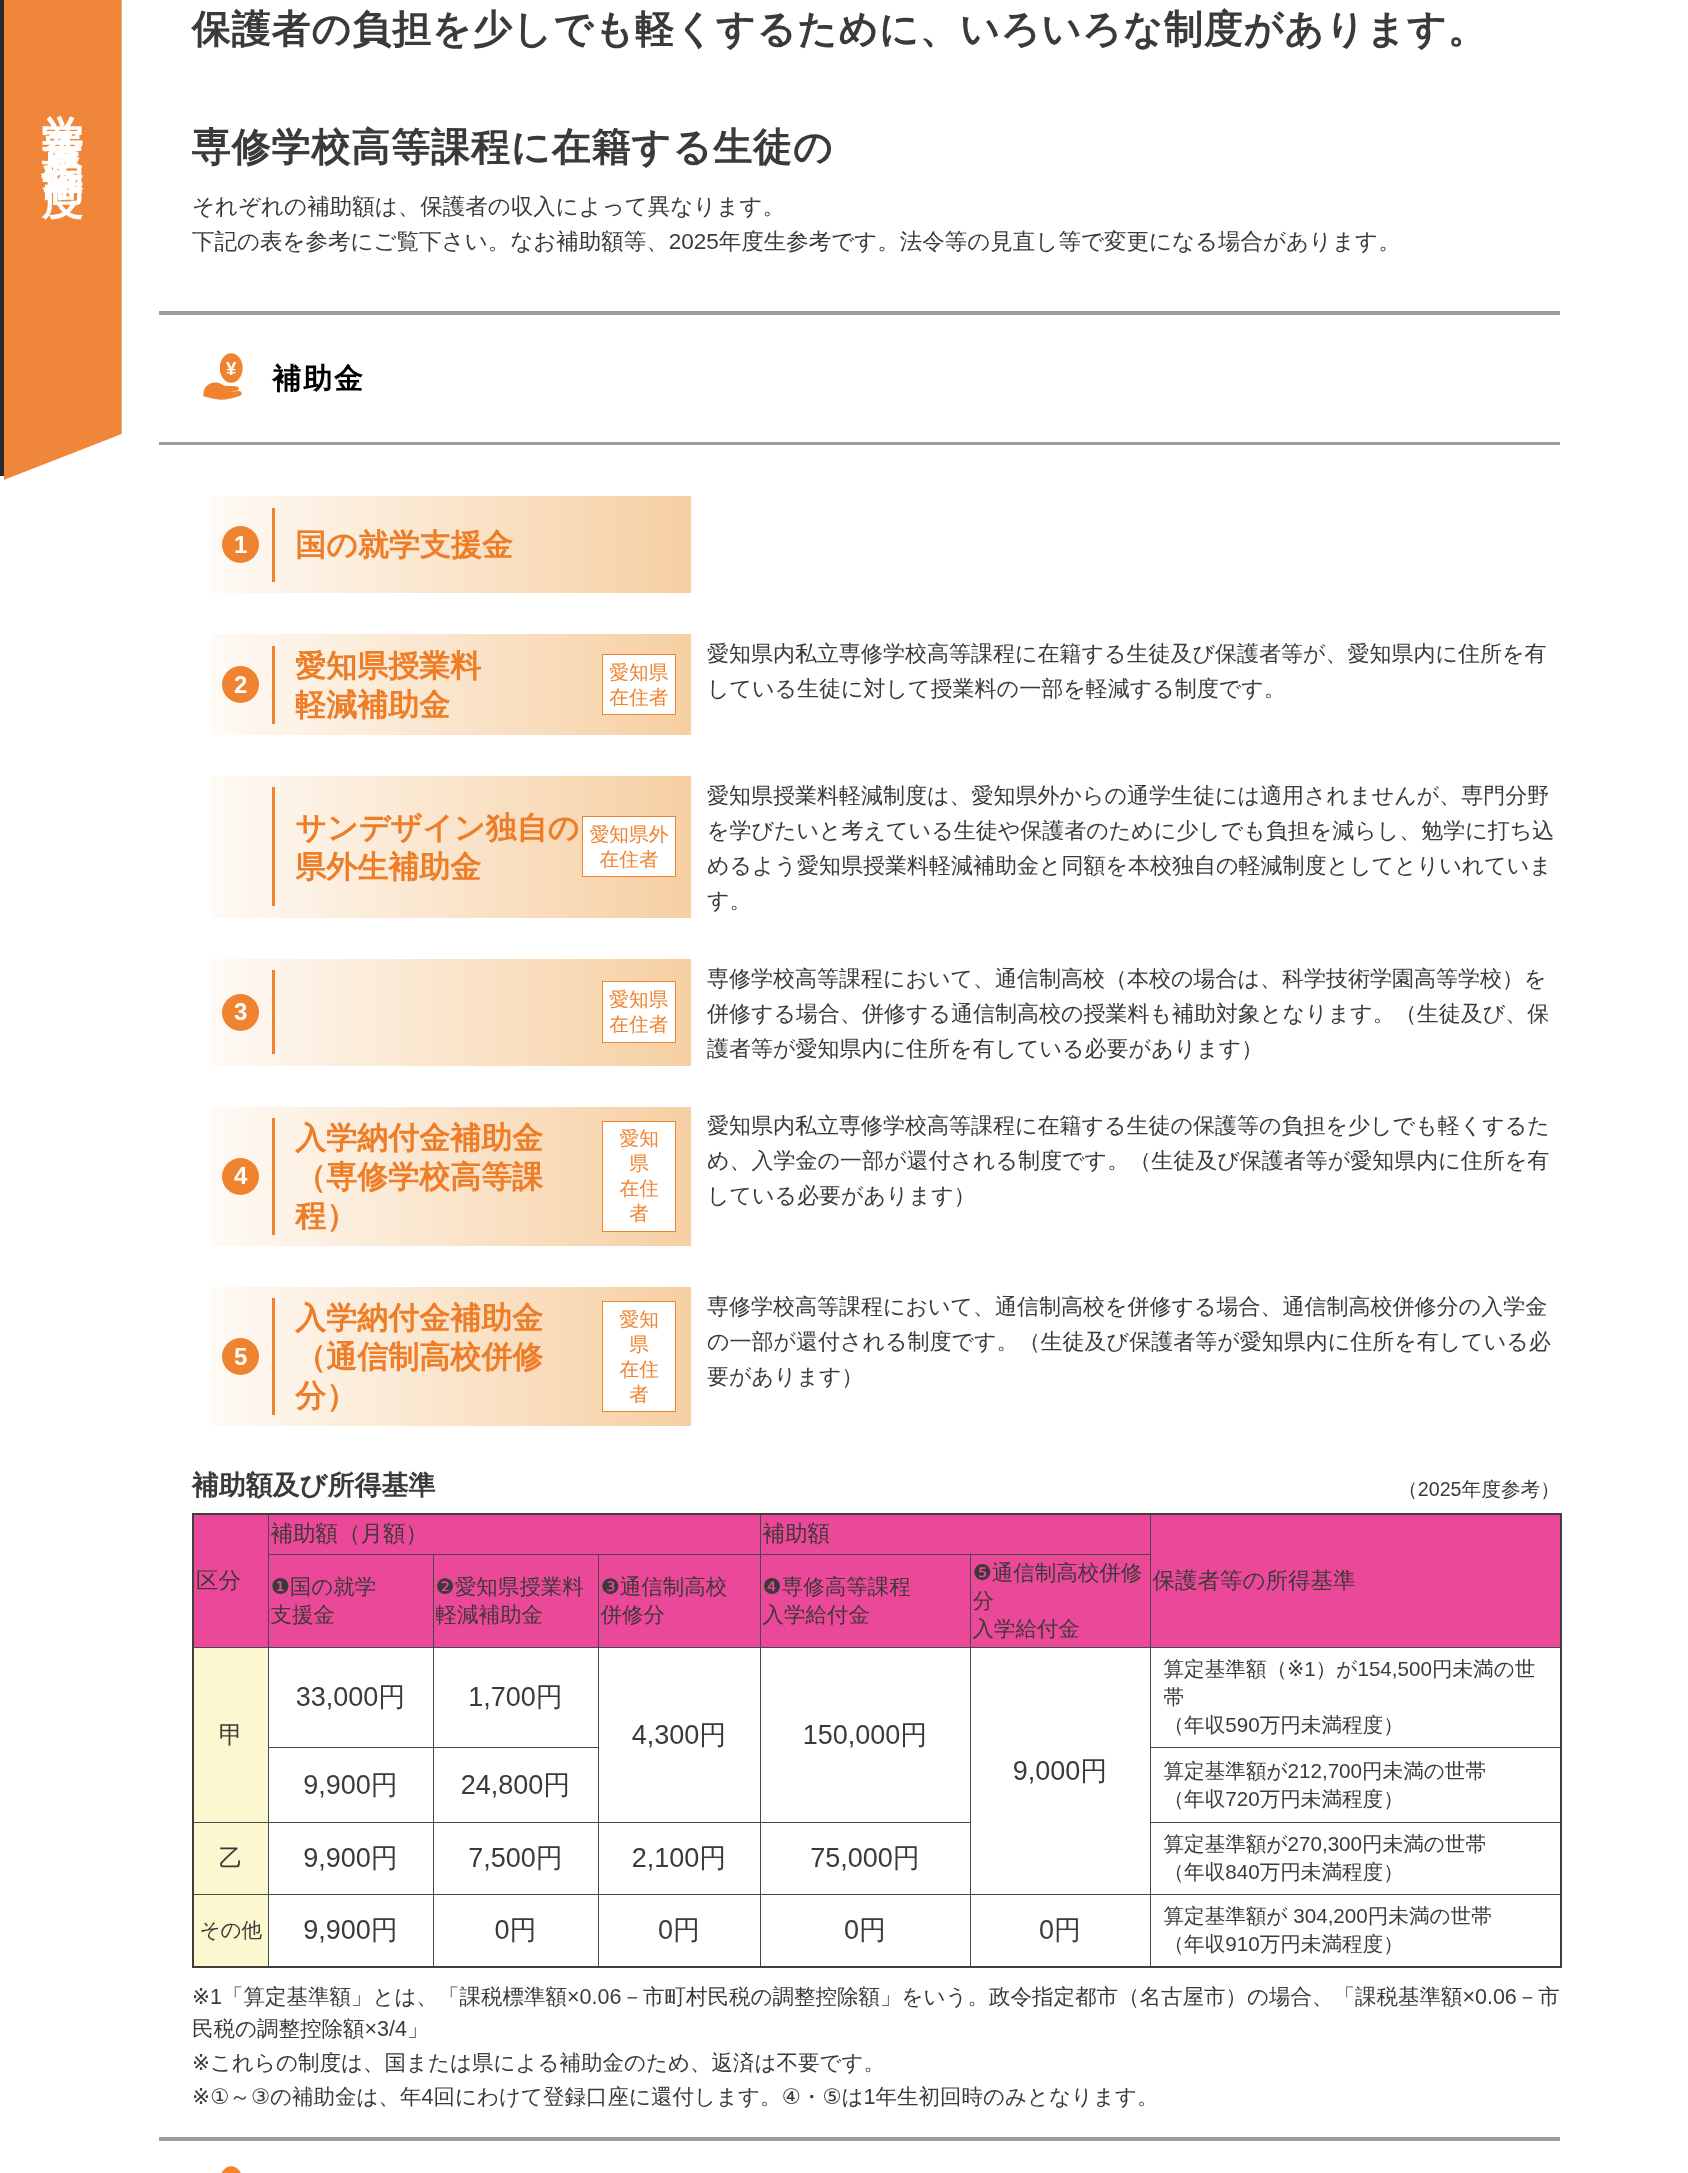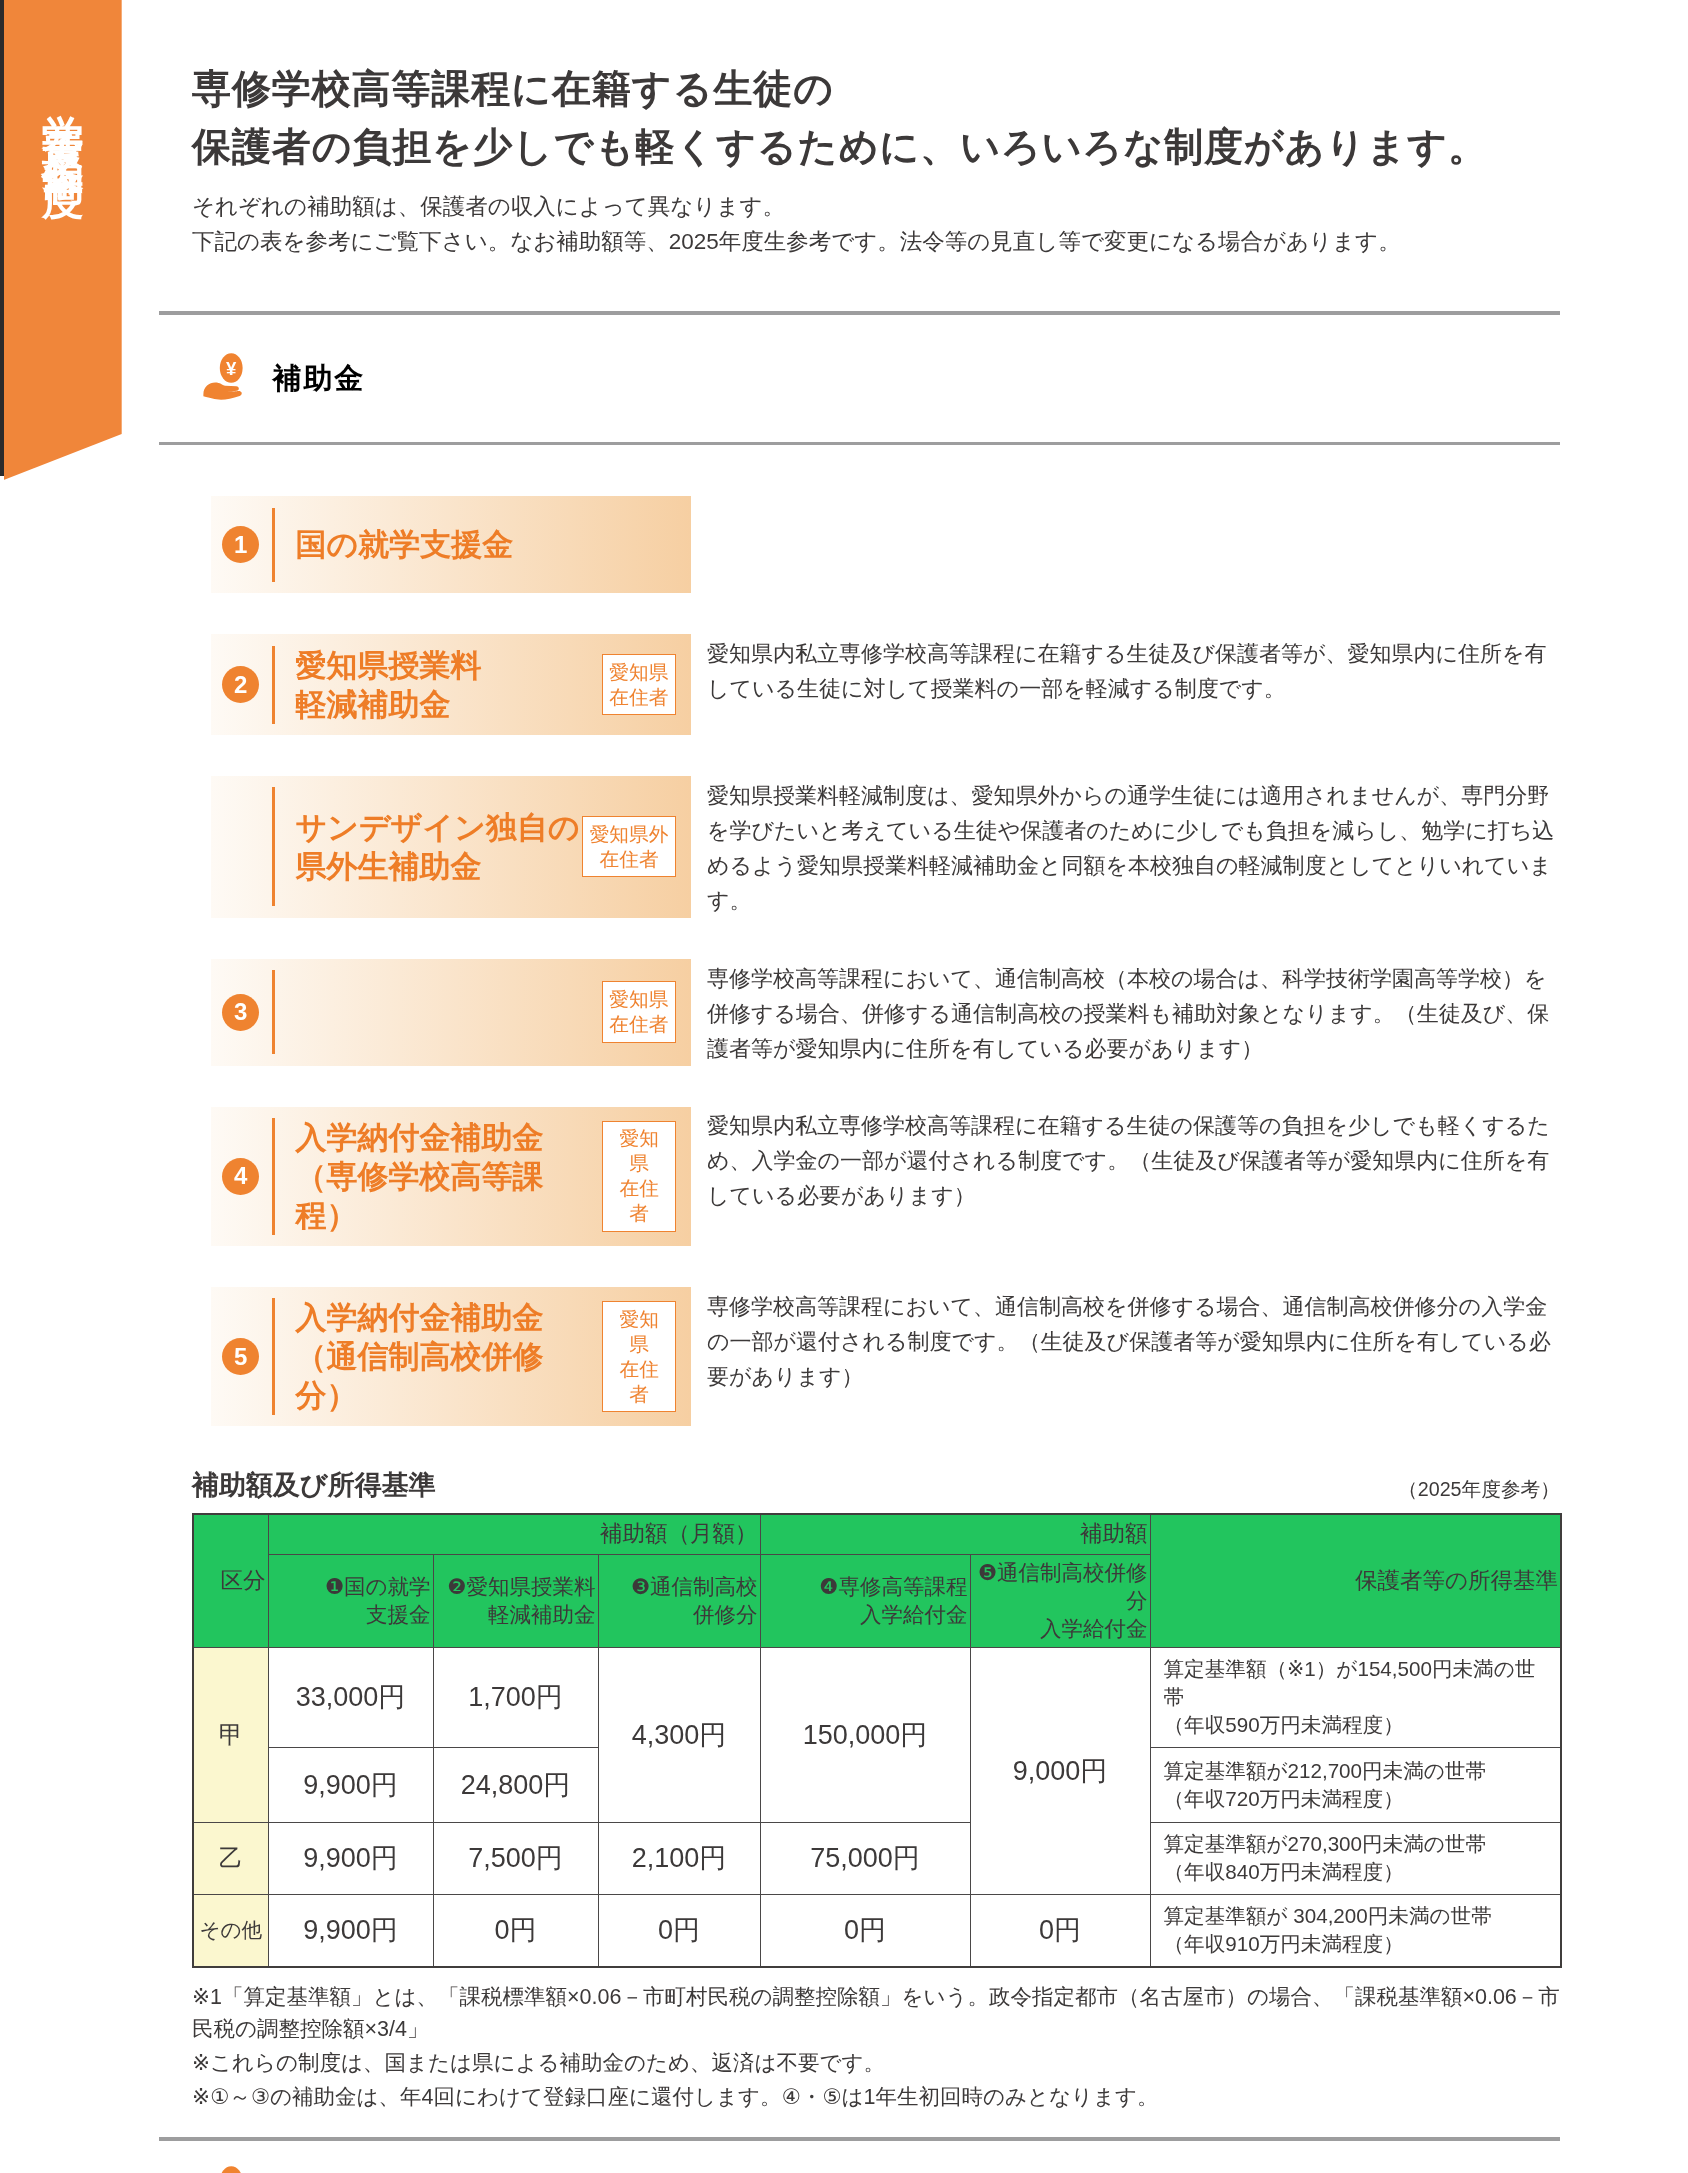--- a/index.html
+++ b/index.html
@@ -58,21 +58,21 @@
   .item-desc{flex:1;margin-left:16px;font-size:22px;line-height:35px;padding-top:1.9px;}
   
   .tbl-title-row{display:flex;justify-content:space-between;align-items:flex-end;margin:37px 0 9.4px 0;}
   .tbl-title{font-size:27px;font-weight:bold;}
   .tbl-year{font-size:19.7px;}
   table.subsidy{
     width:1370px;border-collapse:collapse;table-layout:fixed;
     border:2.8px solid #403d3c;
   }
   table.subsidy td{border:0.9px solid #4a4747;box-sizing:border-box;}
-  td.hdr{background:#22c55e;text-align:right;font-size:21.5px;line-height:28px;white-space:pre-line;padding:3.7px 1.9px;}
+  td.hdr{background:#ec4899;text-align:left;font-size:21.5px;line-height:28px;white-space:pre-line;padding:3.7px 1.9px;}
   td.hdr.grp{height:41px;font-size:22.5px;}
   td.kubun{background:#fbf7cf;text-align:center;font-size:24px;}
   td.amt{text-align:center;font-size:27px;}
   td.income{font-size:20.6px;line-height:28px;padding:7.5px 5.6px 7.5px 13px;white-space:pre-line;}
   tr.r-kou1 td{height:75px;}
   tr.r-kou2 td{height:75px;}
   tr.r-otsu td{height:69px;}
   tr.r-sonota td{height:73px;}
   td.dashed{border-bottom:0.9px dashed #777 !important;}
   .notes{margin-top:13px;}
@@ -84,22 +84,22 @@
 
 <div class="page">
 
   <div class="edge-strip"></div>
   <div class="ribbon">
     <div class="ribbon-label">学費支援制度</div>
   </div>
 
   <div class="content">
 
+    <p class="title">保護者の負担を少しでも軽くするために、いろいろな制度があります。</p>
     <p class="title first">専修学校高等課程に在籍する生徒の</p>
-    <p class="title">保護者の負担を少しでも軽くするために、いろいろな制度があります。</p>
     <p class="intro">それぞれの補助額は、保護者の収入によって異なります。</p>
     <p class="intro" style="margin-top:0;">下記の表を参考にご覧下さい。なお補助額等、2025年度生参考です。法令等の見直し等で変更になる場合があります。</p>
 
     <div class="rule r1"></div>
     <div class="section-head">
       <svg class="yen-icon" viewBox="0 0 64 64" width="54" height="54">
         <ellipse cx="37" cy="19" rx="13.5" ry="17.5" fill="#f08330"></ellipse>
         <text x="37" y="27" text-anchor="middle" font-size="22" font-weight="bold" fill="#ffffff">¥</text>
         <path fill="#f08330" d="M4 50 c0-9 7-14 14-14 c6 0 8 3 12 4 l13 0.5 c4 0.2 4 5 0.5 5.5 l-12 1.5 c13-1 15-1.5 16-1 c3 1 2.5 4.5 -0.5 5.5 c-8 2.5-16 4.5-22 4.5 c-8 0-12-2-21-4 z"></path>
       </svg>

